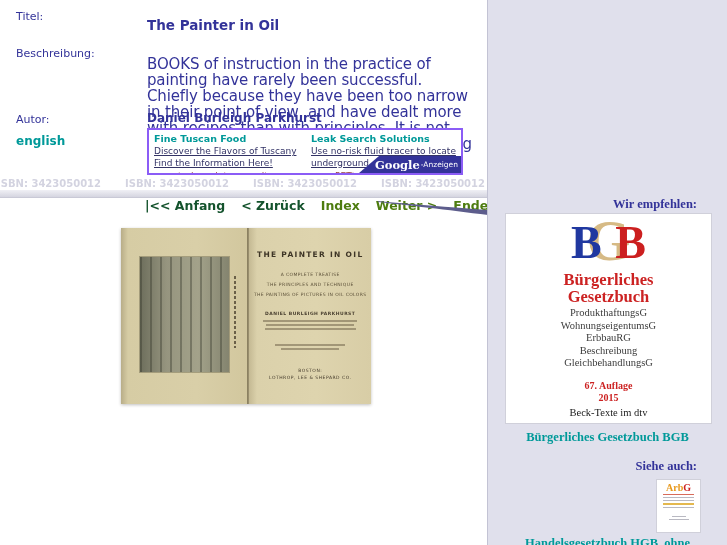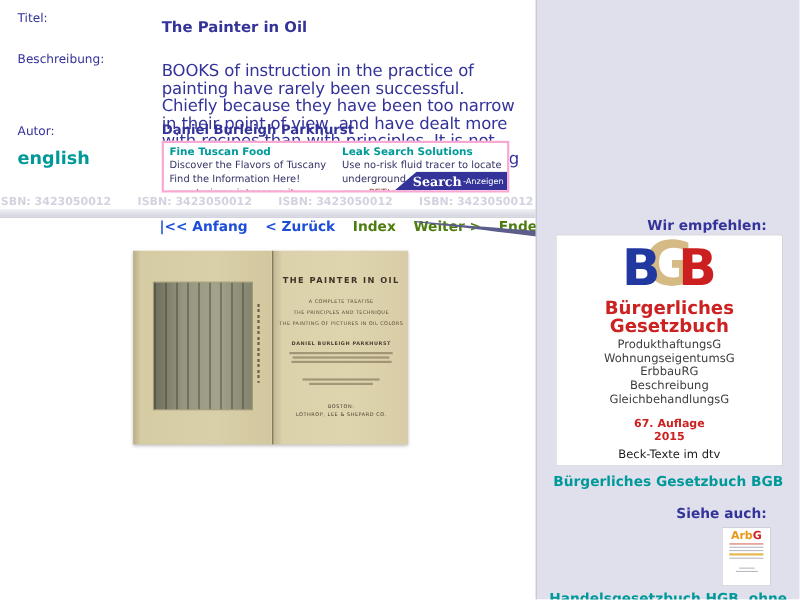--- a/index.html
+++ b/index.html
@@ -7,48 +7,48 @@
     width:727px;height:545px;position:relative;overflow:hidden;
     background:#ffffff;font-family:"DejaVu Sans","Liberation Sans",sans-serif;
   }
   
   .content{position:absolute;left:0;top:0;width:487px;height:545px;background:#fff;}
   .lbl{position:absolute;left:16px;font-size:11px;color:#333399;}
   .val{position:absolute;left:147px;color:#333399;}
   .titel-value{top:17px;font-size:13.5px;font-weight:bold;}
   .beschr-value{top:56px;width:326px;font-size:15px;line-height:16px;letter-spacing:-0.15px;}
   .autor-value{top:111px;font-size:12px;font-weight:bold;}
-  .lang{position:absolute;left:16px;top:134px;font-size:16px;font-weight:bold;color:#009999;}
+  .lang{position:absolute;left:16px;top:134px;font-size:12px;font-weight:bold;color:#009999;}
 
   
   .ad-box{position:absolute;left:147px;top:128px;width:312px;height:43px;
-    border:2px solid #f9a8d4;background:#fff;overflow:hidden;}
+    border:2px solid #8b5cf6;background:#fff;overflow:hidden;}
   .ad-col{position:absolute;top:3px;width:152px;}
   .ad-col.c1{left:5px;}
   .ad-col.c2{left:162px;}
   .ad-headline{font-size:9.5px;font-weight:bold;color:#009999;margin:0 0 2px 0;}
-  .ad-body{font-size:9px;line-height:11.5px;color:#333366;}
+  .ad-body{font-size:9px;line-height:11.5px;color:#333366;text-decoration:underline;}
   .ad-url{font-size:9px;color:#994444;margin-top:2px;white-space:nowrap;}
   .g-badge{position:absolute;right:0;bottom:0;width:102px;height:17px;background:#333399;
     clip-path:polygon(20px 0,100% 0,100% 100%,0 100%);
     display:flex;align-items:center;justify-content:flex-end;padding-right:3px;box-sizing:border-box;}
   .g-brand{color:#fff;font-family:"DejaVu Serif","Liberation Serif",serif;font-size:11.5px;font-weight:bold;}
   .g-suffix{color:#fff;font-size:7.5px;margin-left:1px;}
 
   
   .isbn-row{position:absolute;left:0;top:178px;width:485px;display:flex;justify-content:flex-end;
     gap:24px;font-size:10px;font-weight:bold;color:#d3d3e0;white-space:nowrap;}
   .divider-band{position:absolute;left:0;top:190px;width:487px;height:7px;
     background:linear-gradient(#f0f0f5,#d5d5e0);border-bottom:1px solid #c9c9d6;}
 
   
   .nav-row{position:absolute;left:145px;top:198px;display:flex;gap:16px;
     font-size:12.5px;font-weight:bold;white-space:nowrap;}
   .nav-row a{text-decoration:none;cursor:pointer;}
-  .nav-navy{color:#1d4ed8;}
+  .nav-navy{color:#14532d;}
   .nav-teal{color:#4d7c0f;}
   .swoosh{position:absolute;left:378px;top:197px;}
 
   
   .book-scan{position:absolute;left:121px;top:228px;width:250px;height:176px;display:flex;
     box-shadow:0 1px 3px rgba(0,0,0,0.25);cursor:pointer;}
   .page-left{width:127px;height:100%;position:relative;
     background:linear-gradient(90deg,#b8ad88 0,#d6cca4 7px,#d9cfa8 60%,#d2c79e 100%);}
   .page-right{width:123px;height:100%;position:relative;
     background:linear-gradient(90deg,#c4b993 0,#dbd1ab 8px,#ded4ae 55%,#d8cda6 100%);
@@ -62,21 +62,21 @@
     background:repeating-linear-gradient(#6a6048 0 3px,transparent 3px 5px);}
   .scan-title{font-size:7.5px;font-weight:bold;letter-spacing:1.3px;color:#3e3526;white-space:nowrap;}
   .scan-sub{font-size:4.5px;letter-spacing:0.4px;color:#5c5139;margin-top:5px;white-space:nowrap;}
   .scan-author{font-size:4.5px;font-weight:bold;letter-spacing:0.5px;color:#4a4030;margin-top:14px;white-space:nowrap;}
   .tiny-bar{height:2px;background:rgba(90,78,55,0.45);margin-top:2px;}
   .scan-pub{font-size:4.5px;letter-spacing:0.5px;color:#4a4030;white-space:nowrap;}
   .gutter{width:3px;background:linear-gradient(90deg,#9a8f6d,#7d7355,#b3a884);}
 
   
   .sidebar{position:absolute;left:487px;top:0;width:240px;height:545px;
-    background:#e0e0ec;border-left:1px solid #c3c3d4;box-sizing:border-box;}
+    background:#e0e0ec;border-left:1px solid #c3c3d4;box-sizing:border-box;font-family:Liberation Serif, serif;}
   .wir-empfehlen{position:absolute;top:197px;right:30px;font-size:12.5px;font-weight:bold;color:#333399;}
   .bgb-cover{position:absolute;left:17px;top:213px;width:207px;height:211px;background:#fff;
     border:1px solid #d0d0da;box-sizing:border-box;cursor:pointer;}
   .bgb-logo{position:absolute;top:2px;left:0;width:100%;height:54px;
     display:flex;align-items:center;justify-content:center;}
   .bgb-b{font-size:46px;font-weight:bold;line-height:1;position:relative;z-index:1;}
   .bgb-b.blue{color:#2038a0;}
   .bgb-b.red{color:#cc1f1f;}
   .bgb-g{font-size:56px;font-weight:bold;line-height:1;color:#d6ba85;margin:0 -15px;
     position:relative;z-index:0;top:-2px;}
@@ -123,21 +123,21 @@
       <div class="ad-headline">Fine Tuscan Food</div>
       <div class="ad-body">Discover the Flavors of Tuscany Find the Information Here!</div>
       <div class="ad-url">www.turismo.intoscana.it</div>
     </div>
     <div class="ad-col c2">
       <div class="ad-headline">Leak Search Solutions</div>
       <div class="ad-body">Use no-risk fluid tracer to locate underground oil &amp; gas pipe leaks</div>
       <div class="ad-url">www.PETtech.com</div>
     </div>
     <div class="g-badge">
-      <span class="g-brand">Search</span>
+      <span class="g-brand">Google</span>
         <span class="g-suffix">-Anzeigen</span>
     </div>
   </div>
 
   <div class="isbn-row">
     <span>ISBN: 3423050012</span>
     <span>ISBN: 3423050012</span>
     <span>ISBN: 3423050012</span>
     <span>ISBN: 3423050012</span>
   </div>

